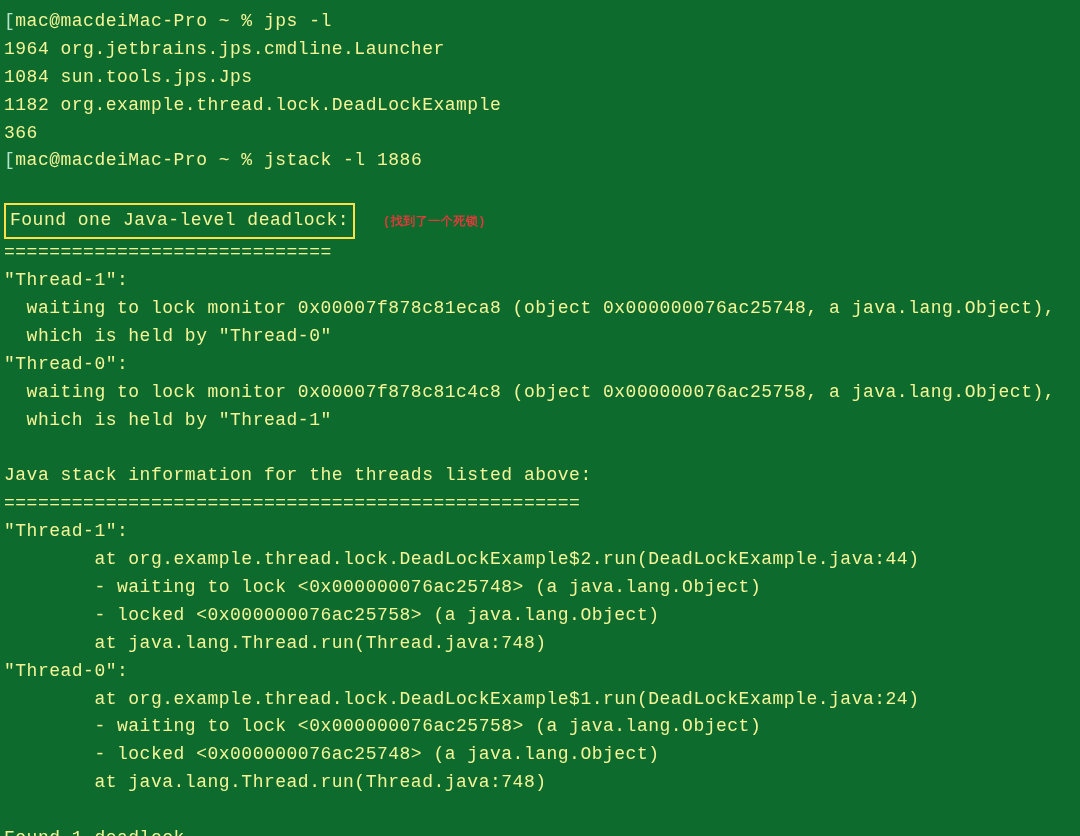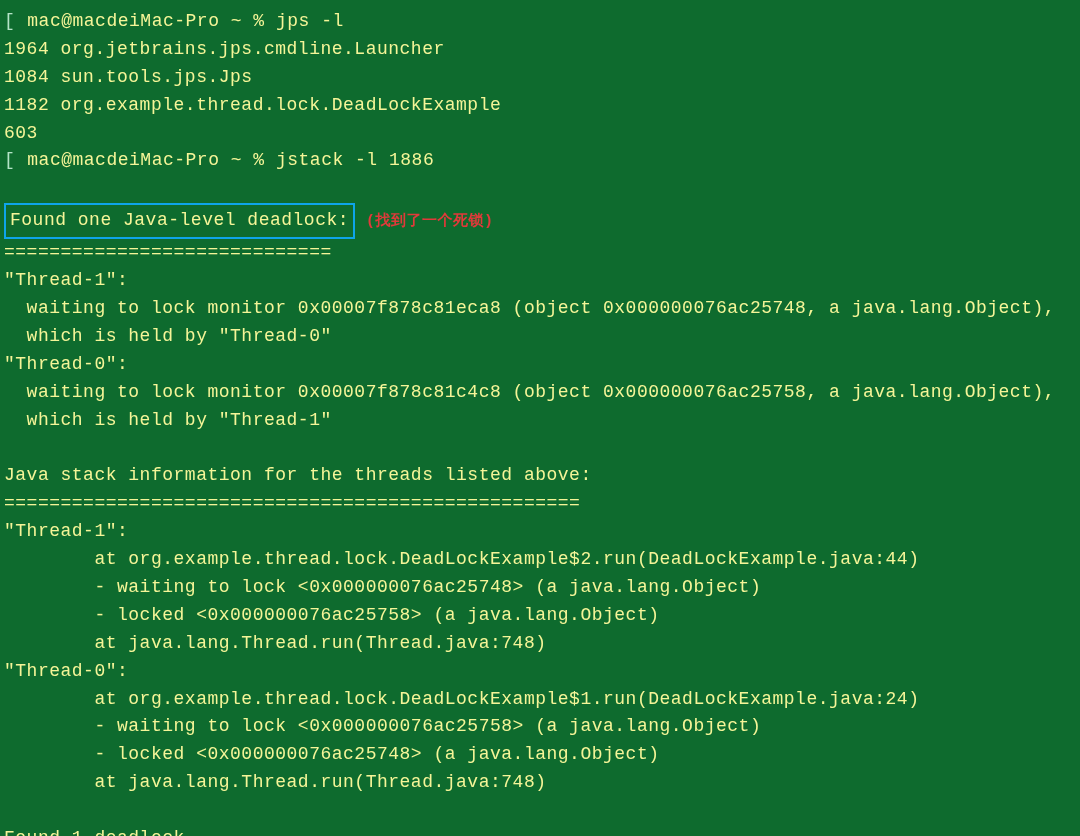--- a/index.html
+++ b/index.html
@@ -20,48 +20,47 @@
     }
     .line {
       white-space: pre;
     }
     .cursor-bracket {
       color: #b4e4c7;
       font-weight: normal;
     }
     .prompt-part {
       color: #f5f598;
-      margin-left: 12px;
     }
     .deadlock-box {
       display: inline-block;
-      border: 2px solid #0ea5e9;
+      border: 2px solid #fde047;
       padding: 2px 4px;
       margin-top: 0px;
       color: #f5f598;
     }
     .annotation {
       color: #e03a3a;
       font-weight: bold;
-      font-size: 15px;
-      margin-left: 11px;
+      font-size: 12px;
+      margin-left: 28px;
       text-align: center;
     }
     .spacer {
       height: 28px;
     }
   </style>
 </head>
 <body>
 
 <div class="line"><span class="cursor-bracket">[</span><span class="prompt-part">mac@macdeiMac-Pro ~ % </span><span>jps -l</span></div>
 <div class="line">1964 org.jetbrains.jps.cmdline.Launcher</div>
 <div class="line">1084 sun.tools.jps.Jps</div>
 <div class="line">1182 org.example.thread.lock.DeadLockExample</div>
-<div class="line">603</div>
+<div class="line">366</div>
 <div class="line"><span class="cursor-bracket">[</span><span class="prompt-part">mac@macdeiMac-Pro ~ % </span><span>jstack -l 1886</span></div>
 
 <div class="spacer"></div>
 
 <div>
   <span class="deadlock-box">Found one Java-level deadlock:</span><span class="annotation">(找到了一个死锁)</span>
 </div>
 
 <div class="line">=============================</div>
 

